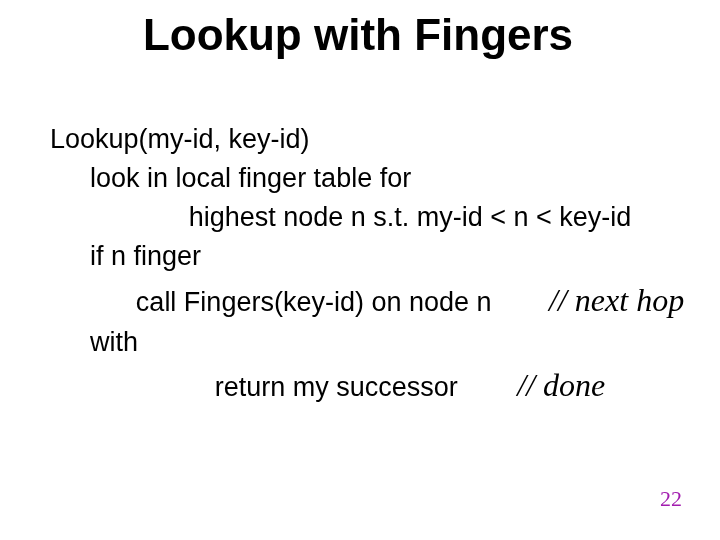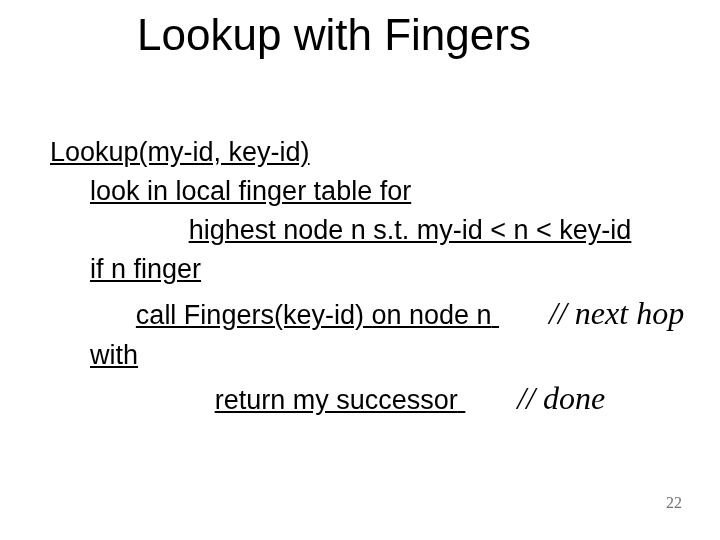--- a/index.html
+++ b/index.html
@@ -17,51 +17,51 @@
     width: 720px;
     height: 540px;
     box-sizing: border-box;
   }
   .title {
     position: absolute;
     top: 10px;
     left: 0;
     width: 668px;
     text-align: center;
-    font-weight: 400;
+    font-weight: 700;
     font-size: 44px;
     letter-spacing: 0px;
+    padding-left: 24px;
   }
   .body {
     position: absolute;
-    top: 133px;
+    top: 120px;
     left: 50px;
     width: 640px;
     font-size: 27px;
     line-height: 1.45;
-    text-decoration: underline;
   }
   .l0 { margin-left: 0; }
   .l1 { margin-left: 40px; }
   .l2 { margin-left: 80px; text-align: center; }
   .row { white-space: nowrap; }
   .comment {
     font-family: "Times New Roman", Times, serif;
     font-style: italic;
     font-size: 32px;
   }
   .c-next { display: inline-block; margin-left: 50px; }
   .c-done { display: inline-block; margin-left: 52px; }
   .pagenum {
     position: absolute;
     bottom: 28px;
     right: 38px;
-    font-size: 16px;
+    font-size: 22px;
     font-family: "Times New Roman", Times, serif;
-    color: #737373;
+    color: #a21caf;
   }
 </style>
 </head>
 <body>
 
 <div class="slide">
 
   <div class="title">Lookup with Fingers</div>
 
   <div class="body">

